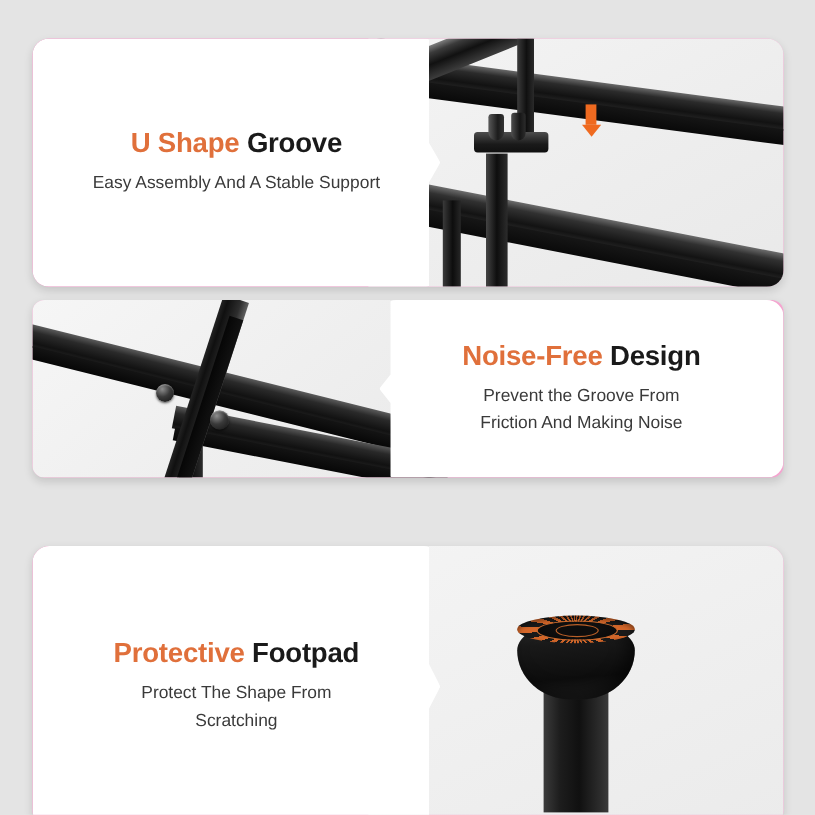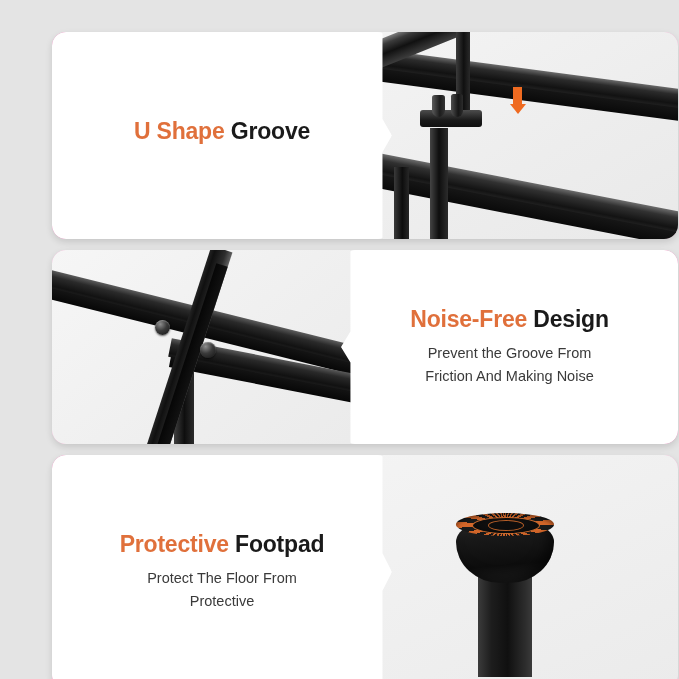--- a/index.html
+++ b/index.html
@@ -23,24 +23,23 @@
 
   
   .panel {
     position: absolute;
     left: 27px;
     width: 626px;
     border-radius: 14px;
     overflow: hidden;
     background: #f9a8d4;
     box-shadow: 0 3px 7px rgba(0,0,0,0.13);
-    margin-left: 25px;
   }
   #panel-1 { top: 32px;  height: 207px; }
-  #panel-2 { top: 250px; height: 194px; }
+  #panel-2 { top: 250px; height: 148px; border-radius: 10px; }
   #panel-3 { top: 455px; height: 234px; }
 
   .photo {
     position: absolute;
     top: 0;
     height: 100%;
     background: #f2f2f2;
     overflow: hidden;
   }
   .photo.right { right: 0; left: 280px; }
@@ -293,20 +292,21 @@
       <div class="arrow-down" id="ph1-arrow">
         <div class="shaft"></div>
         <div class="head"></div>
       </div>
     </div>
 
     <div class="textcard left">
       <div class="feature-title">
         <span class="hl">U Shape</span><span> Groove</span>
       </div>
+      <p class="feature-sub">Easy Assembly And A Stable Support</p>
     </div>
 
   </div>
 
   <div class="panel" id="panel-2">
 
     <div class="photo left ph2" id="ph2">
       <div class="bar" id="ph2-bar-a"></div>
       <div class="bar-face" id="ph2-bar-a-side"></div>
       <div class="bar" id="ph2-leg"></div>
@@ -334,18 +334,18 @@
       <div id="ph3-cup"></div>
       <div id="ph3-rim"></div>
       <div id="ph3-rim-inner"></div>
       <div id="ph3-rim-core"></div>
     </div>
 
     <div class="textcard left">
       <div class="feature-title">
         <span class="hl">Protective</span><span> Footpad</span>
       </div>
-      <p class="feature-sub">Protect The Floor From Protective</p>
+      <p class="feature-sub">Protect The Shape From Scratching</p>
     </div>
 
   </div>
 
 </div>
 
 </body></html>

